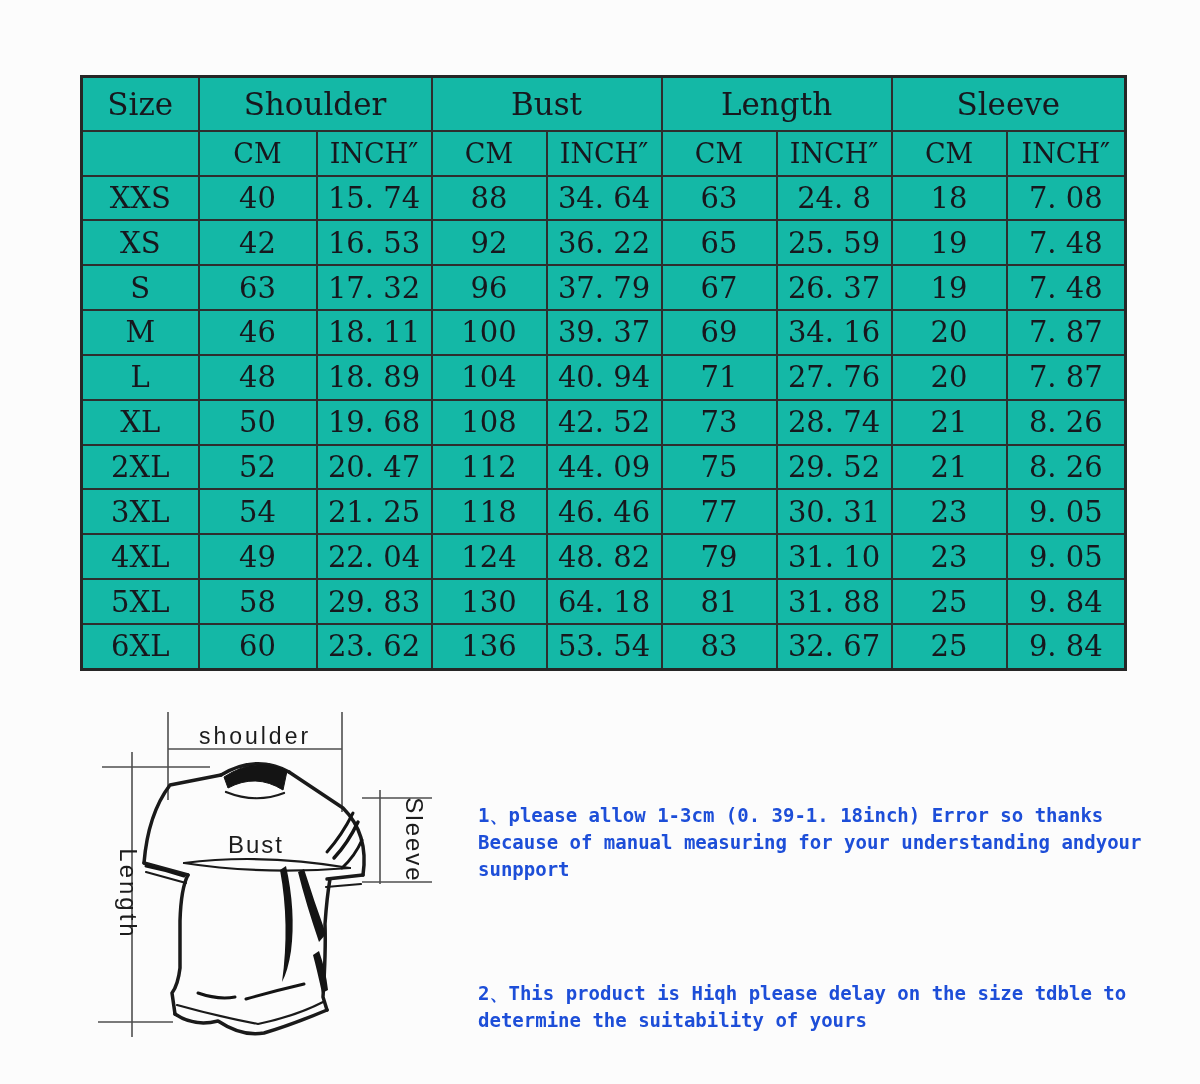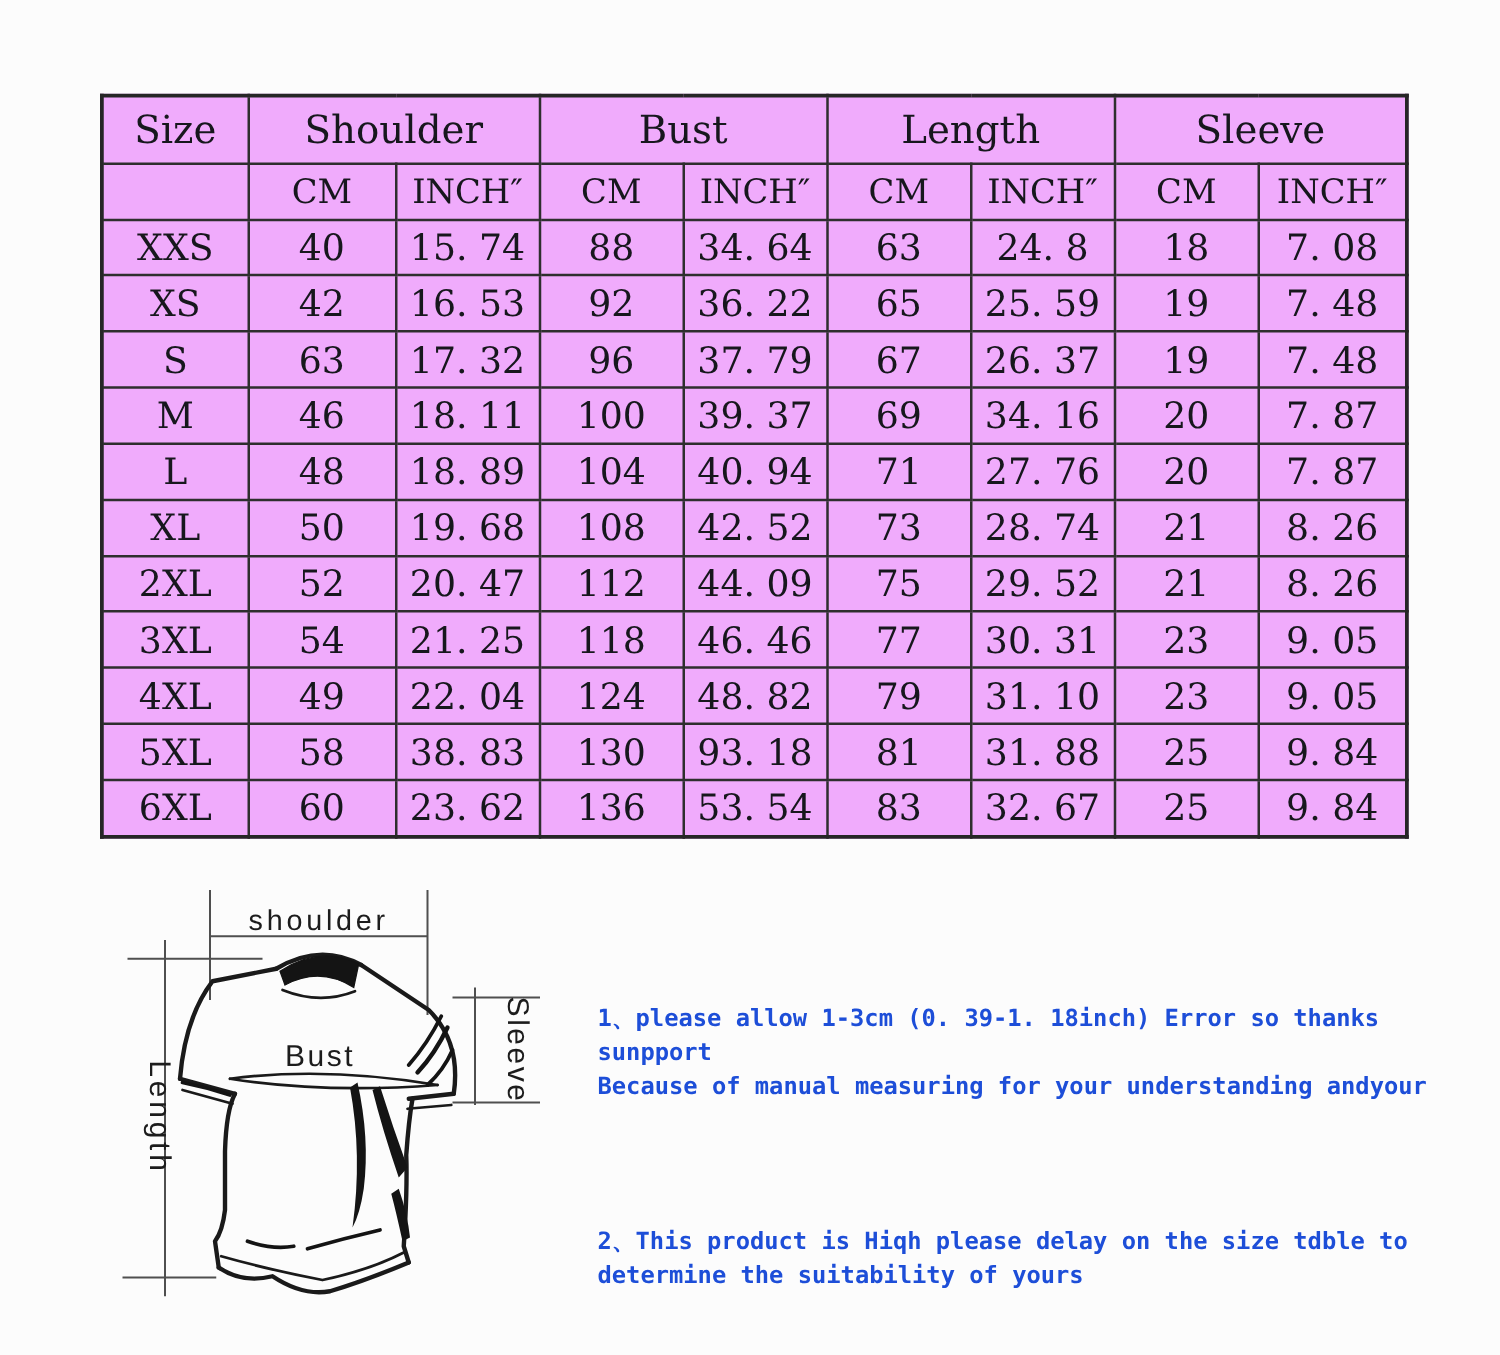--- a/index.html
+++ b/index.html
@@ -5,21 +5,21 @@
   html,body{margin:0;padding:0;}
   body{
     width:1200px;height:1084px;position:relative;overflow:hidden;
     background:#fcfcfc;
     font-family:"DejaVu Serif","Liberation Serif",serif;
   }
   
   .chart-wrap{position:absolute;left:80px;top:75px;}
   table.size-chart{
     border-collapse:collapse;table-layout:fixed;
-    width:1044px;height:596px;background:#f0abfc;
+    width:1044px;height:596px;background:#14b8a6;
     border:3px solid #262626;
   }
   .size-chart th,.size-chart td{
     border:2px solid #2e2e2e;text-align:center;vertical-align:middle;
     padding:0;color:#17171d;font-weight:normal;overflow:hidden;white-space:nowrap;
   }
   .size-chart thead tr.group-row{height:54px;}
   .size-chart thead tr.unit-row{height:45px;}
   .group-row th{font-size:31px;}
   .unit-row th{font-size:27px;border-radius:11px;}
@@ -172,23 +172,23 @@
         <td>124</td>
         <td class="red">48. 82</td>
         <td>79</td>
         <td class="red">31. 10</td>
         <td>23</td>
         <td class="red">9. 05</td>
       </tr>
       <tr>
         <td>5XL</td>
         <td>58</td>
-        <td class="red">38. 83</td>
+        <td class="red">29. 83</td>
         <td>130</td>
-        <td class="red">93. 18</td>
+        <td class="red">64. 18</td>
         <td>81</td>
         <td class="red">31. 88</td>
         <td>25</td>
         <td class="red">9. 84</td>
       </tr>
       <tr>
         <td>6XL</td>
         <td>60</td>
         <td class="red">23. 62</td>
         <td>136</td>
@@ -252,19 +252,19 @@
   </g>
 
   <text x="179" y="48" text-anchor="middle" font-size="23" letter-spacing="3">shoulder</text>
   <text x="44" y="198" text-anchor="middle" font-size="24" letter-spacing="3" transform="rotate(90 44 198)">Length</text>
   <text x="330" y="144" text-anchor="middle" font-size="24" letter-spacing="2" transform="rotate(90 330 144)">Sleeve</text>
   <text x="180" y="157" text-anchor="middle" font-size="24" letter-spacing="2">Bust</text>
 </svg>
 
 <div class="note note-1">
   <div>1、please allow 1-3cm (0. 39-1. 18inch) Error so thanks</div>
+  <div>Because of manual measuring for your understanding andyour</div>
   <div>sunpport</div>
-  <div>Because of manual measuring for your understanding andyour</div>
 </div>
 <div class="note note-2">
   <div>2、This product is Hiqh please delay on the size tdble to</div>
   <div>determine the suitability of yours</div>
 </div>
 
 </body></html>

